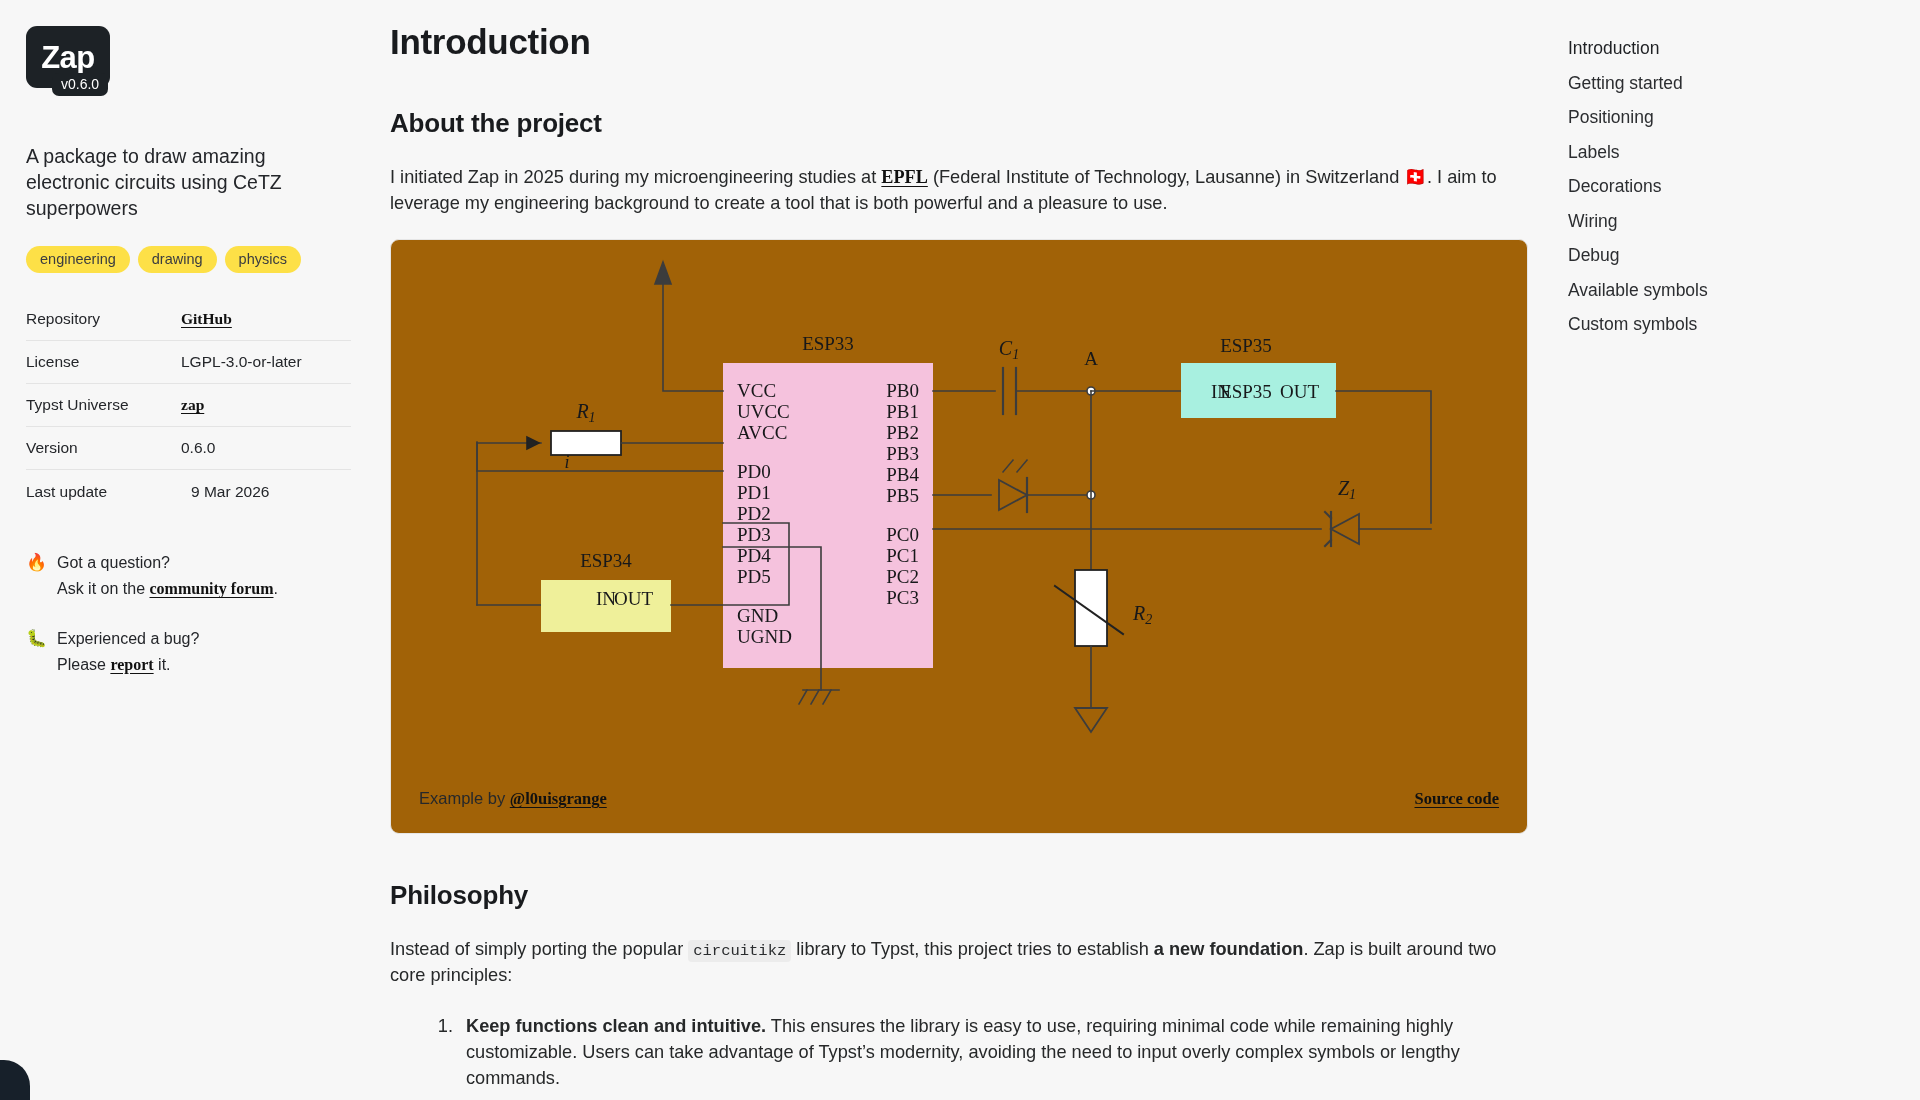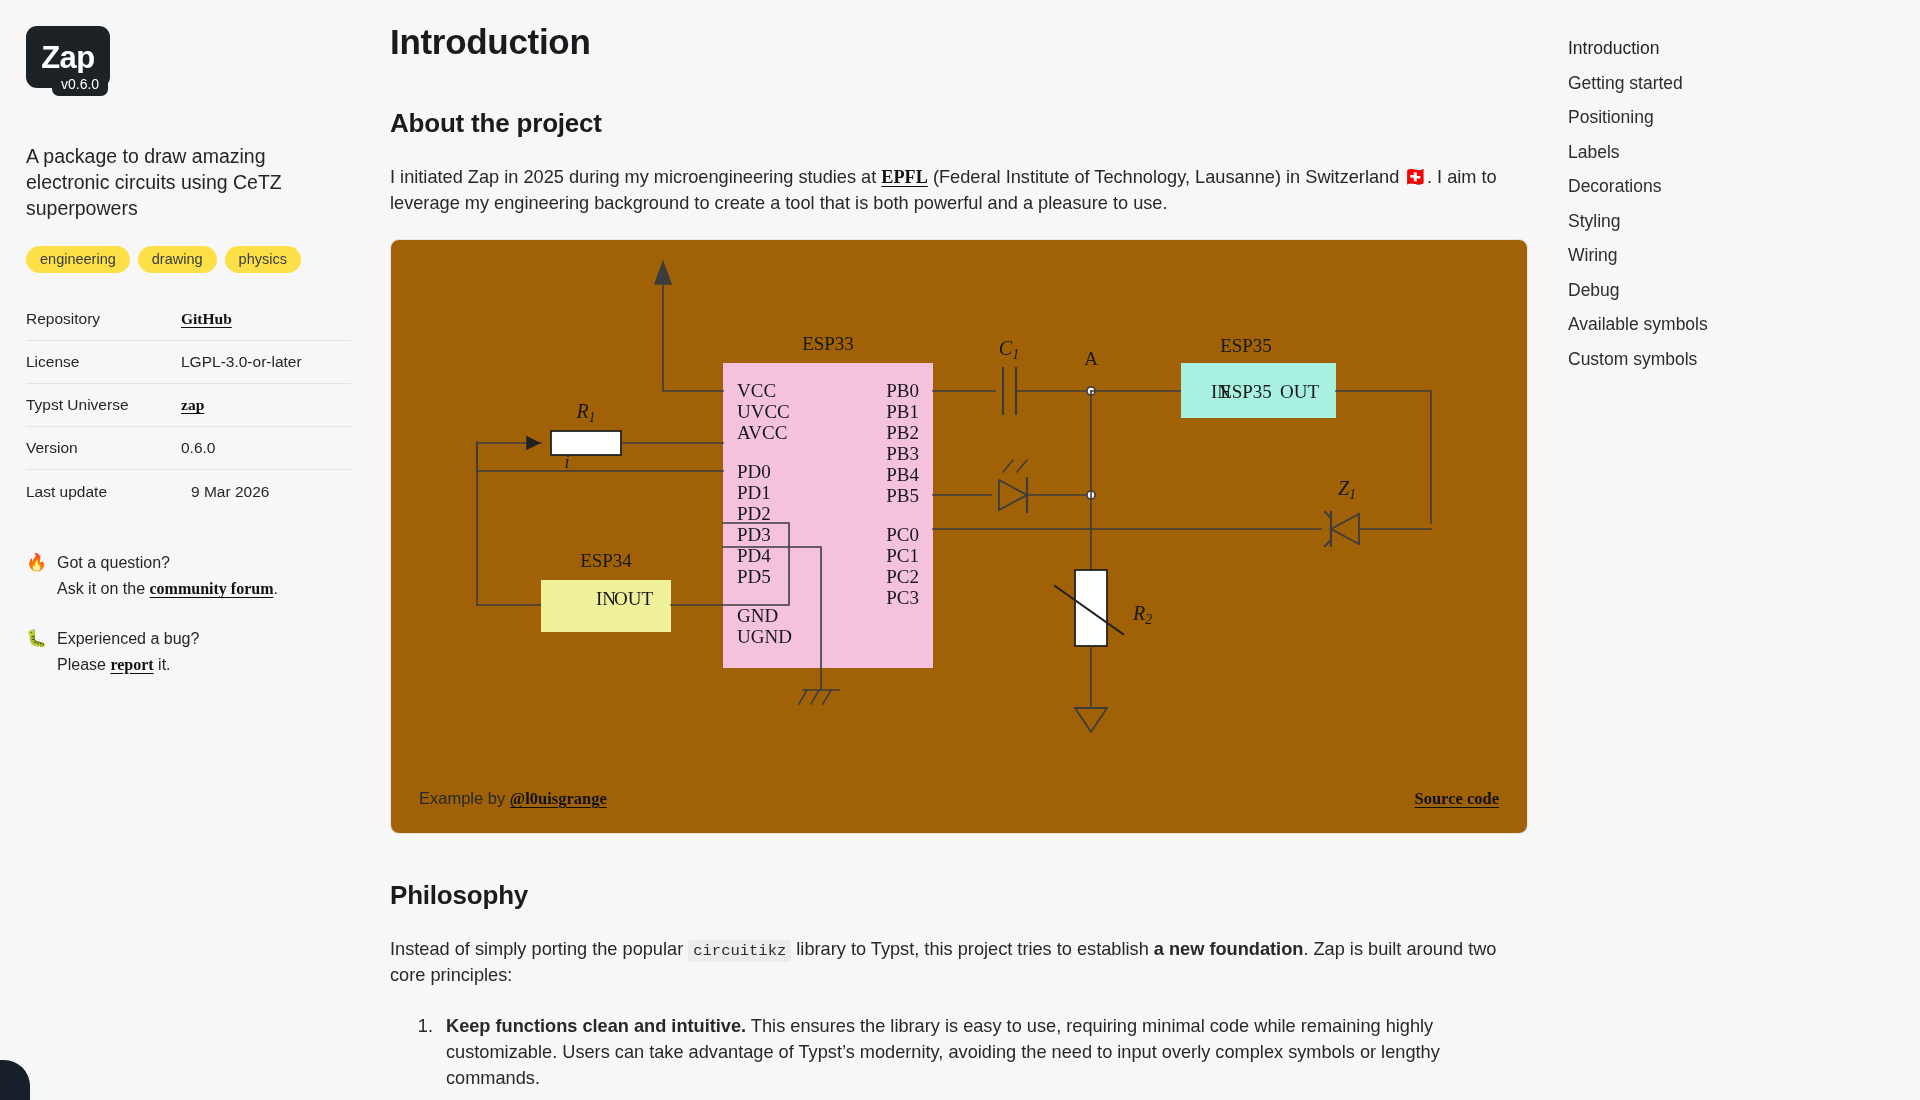--- a/index.html
+++ b/index.html
@@ -101,21 +101,21 @@
     position: absolute; left: 0; bottom: 0; width: 100%;
     height: 62px; display: flex; align-items: center;
     justify-content: space-between; padding: 0 28px 6px 28px;
     font-size: 16.5px; color: #26282a;
   }
 
   .sec-phil { margin-top: 46px; }
   ol.principles { margin-top: 26px; padding-left: 48px; }
   ol.principles li {
     font-size: 18.2px; line-height: 1.42; color: #262829;
-    max-width: 1090px; padding-left: 8px;
+    max-width: 1090px; padding-left: 8px; margin-left: 20px;
   }
 
   
   #toc { position: absolute; left: 1568px; top: 32px; width: 330px; }
   .toc-item {
     font-size: 17.5px; line-height: 1; color: #2b2d30;
     padding: 8px 0 9px 0; cursor: pointer;
   }
   .toc-item.active { color: #1f2124; }
 </style>
@@ -321,21 +321,20 @@
       </ol>
     </section>
   </main>
 
   <nav id="toc">
     <div class="toc-item active">Introduction</div>
     <div class="toc-item">Getting started</div>
     <div class="toc-item">Positioning</div>
     <div class="toc-item">Labels</div>
     <div class="toc-item">Decorations</div>
-    <div class="toc-item">Styling</div>
     <div class="toc-item">Wiring</div>
     <div class="toc-item">Debug</div>
     <div class="toc-item">Available symbols</div>
     <div class="toc-item">Custom symbols</div>
   </nav>
 
   <div id="dark-edge"></div>
 </div>
 
 </body></html>

